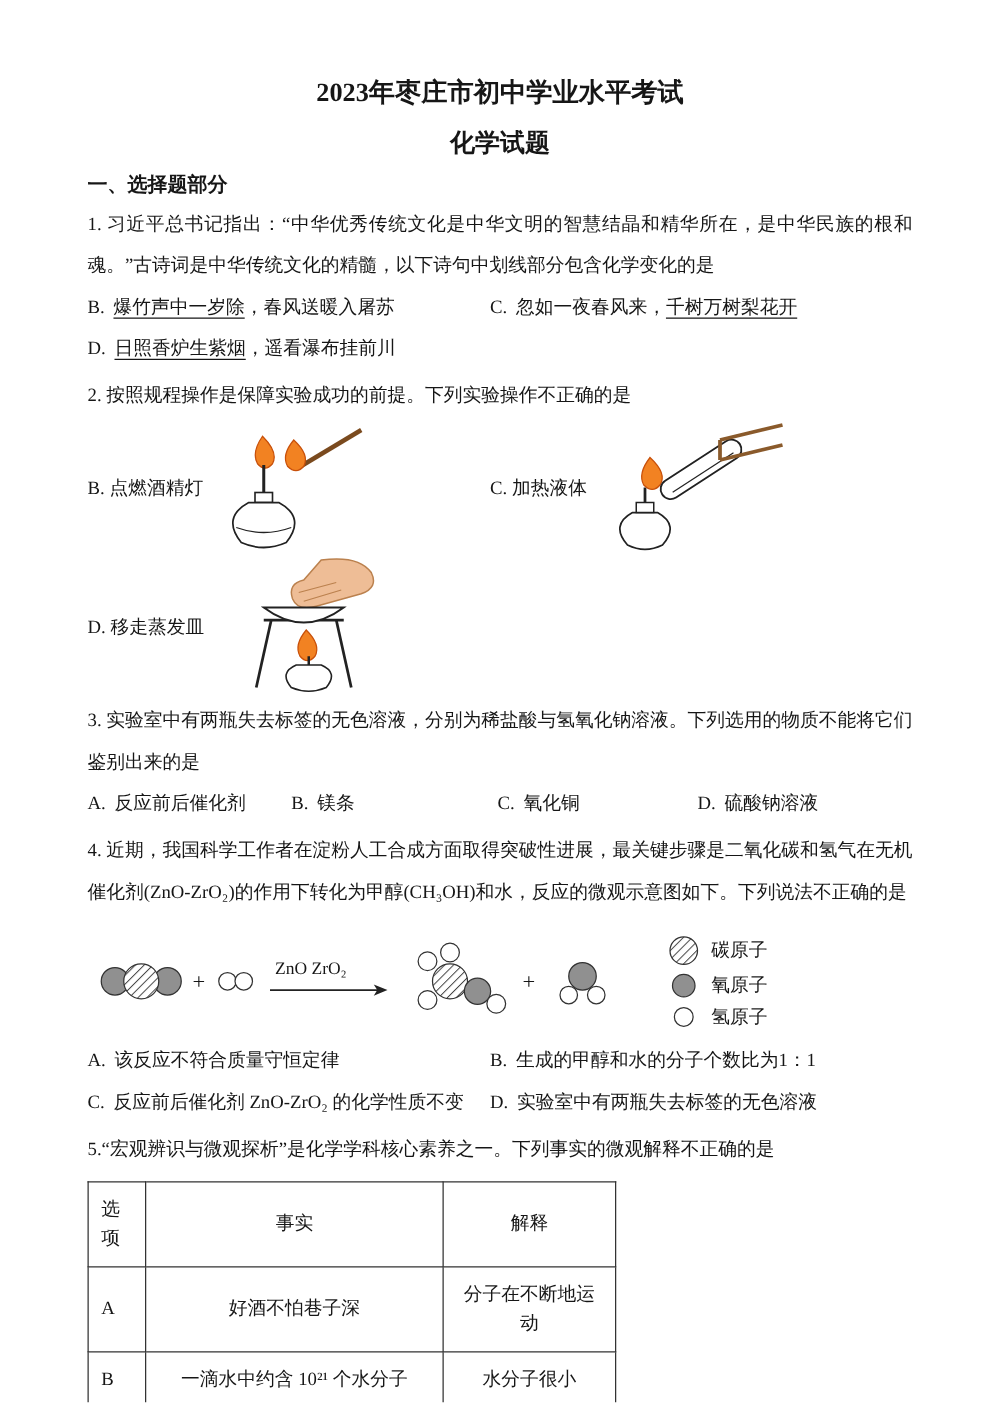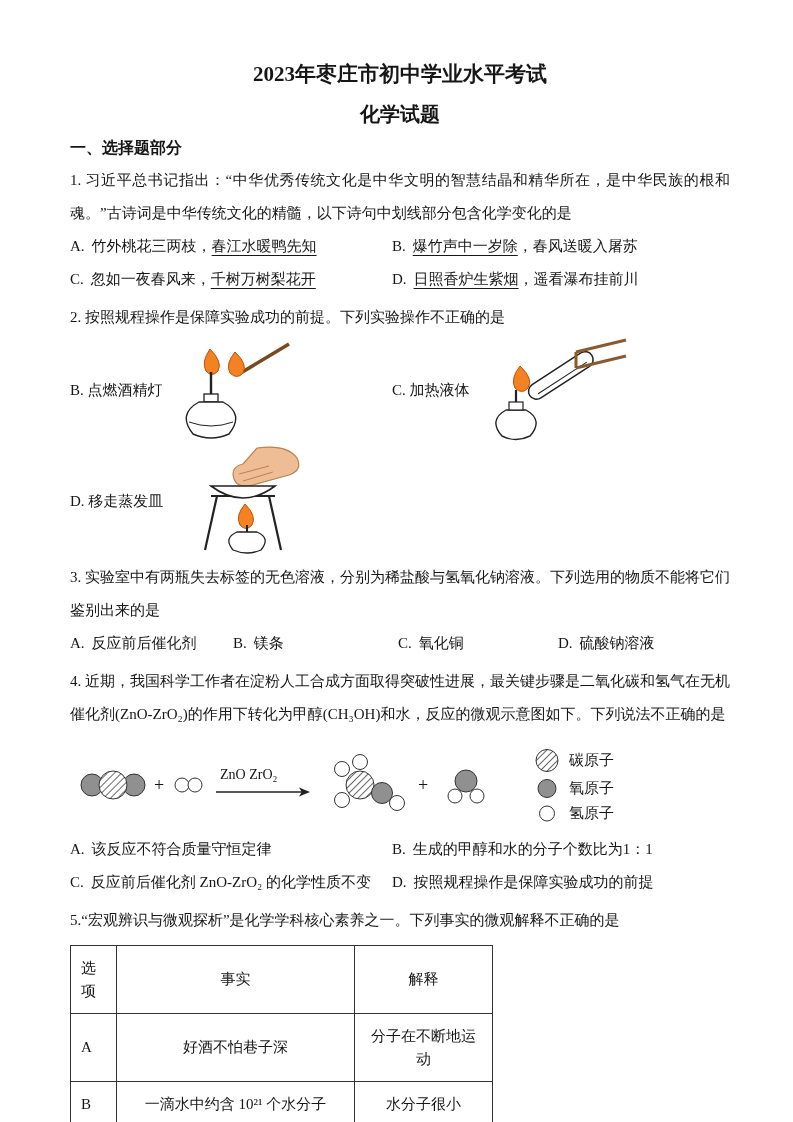--- a/index.html
+++ b/index.html
@@ -38,21 +38,20 @@
 <body>
 
 <div class="page">
 
   <h1 class="title">2023年枣庄市初中学业水平考试</h1>
   <h2 class="subtitle">化学试题</h2>
   <div class="section">一、选择题部分</div>
 
   <p class="stem">1. 习近平总书记指出：“中华优秀传统文化是中华文明的智慧结晶和精华所在，是中华民族的根和魂。”古诗词是中华传统文化的精髓，以下诗句中划线部分包含化学变化的是</p>
   <div class="opt-grid">
-    <div><span class="opt-label">A.</span><span>竹外桃花三两枝，</span><span class="u">春江水暖鸭先知</span><span></span></div>
     <div><span class="opt-label">B.</span><span></span><span class="u">爆竹声中一岁除</span><span>，春风送暖入屠苏</span></div>
     <div><span class="opt-label">C.</span><span>忽如一夜春风来，</span><span class="u">千树万树梨花开</span><span></span></div>
     <div><span class="opt-label">D.</span><span></span><span class="u">日照香炉生紫烟</span><span>，遥看瀑布挂前川</span></div>
   </div>
 
   <p class="stem">2. 按照规程操作是保障实验成功的前提。下列实验操作不正确的是</p>
   <div class="q2-grid">
 
 
     <div class="q2-cell">
@@ -178,21 +177,21 @@
         </svg>
         <span>氢原子</span>
       </div>
     </div>
   </div>
 
   <div class="opt-grid">
     <div><span class="opt-label">A.</span><span>该反应不符合质量守恒定律</span></div>
     <div><span class="opt-label">B.</span><span>生成的甲醇和水的分子个数比为1：1</span></div>
     <div><span class="opt-label">C.</span><span>反应前后催化剂 ZnO-ZrO₂ 的化学性质不变</span></div>
-    <div><span class="opt-label">D.</span><span>按照规程操作是保障实验成功的前提</span></div>
+    <div><span class="opt-label">D.</span><span>实验室中有两瓶失去标签的无色溶液</span></div>
   </div>
 
   <p class="stem">5.“宏观辨识与微观探析”是化学学科核心素养之一。下列事实的微观解释不正确的是</p>
   <table class="q5-table">
     <thead>
       <tr>
         <th class="c-opt">选项</th>
         <th class="c-fact">事实</th>
         <th class="c-expl">解释</th>
       </tr>

